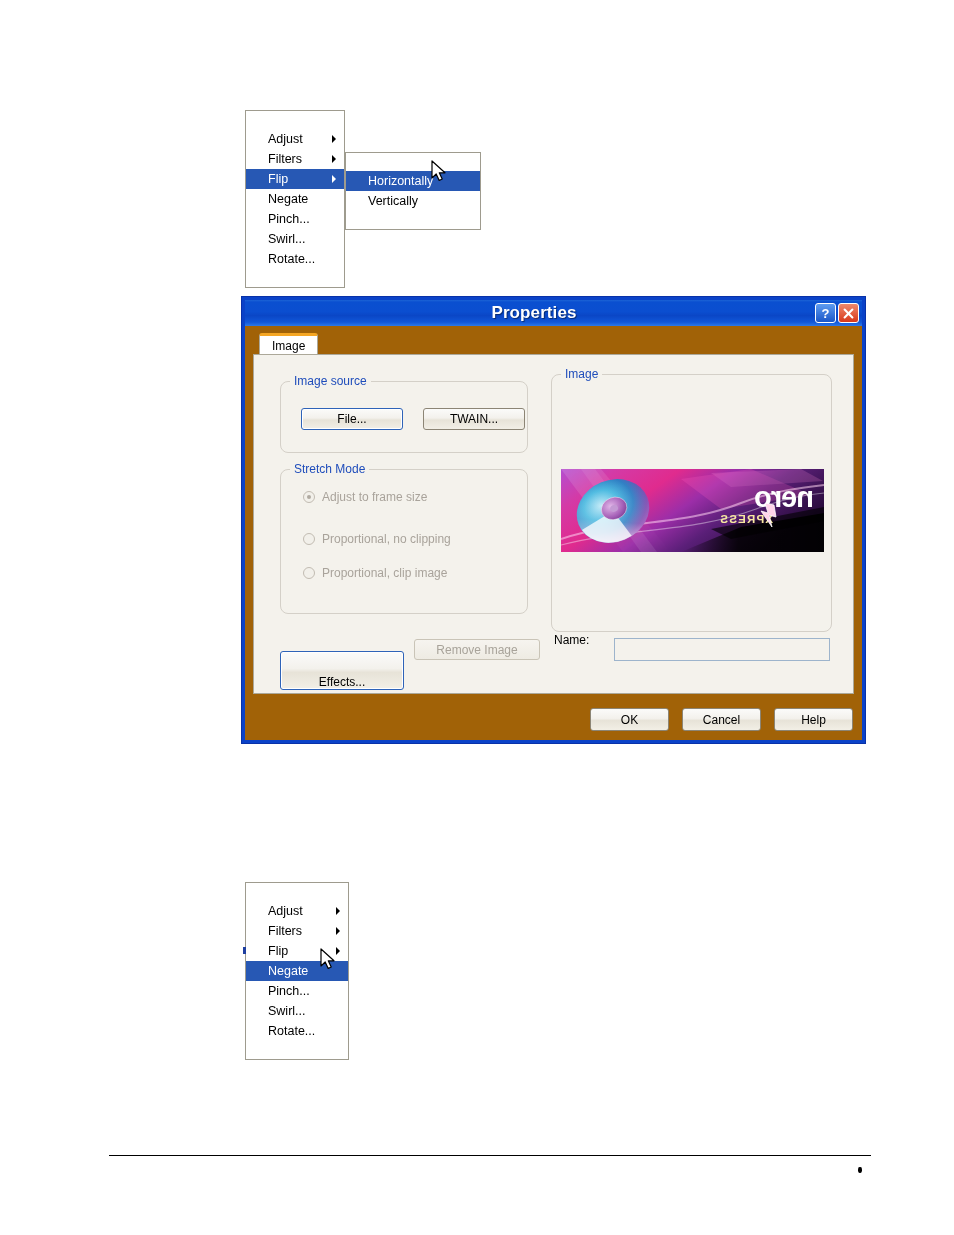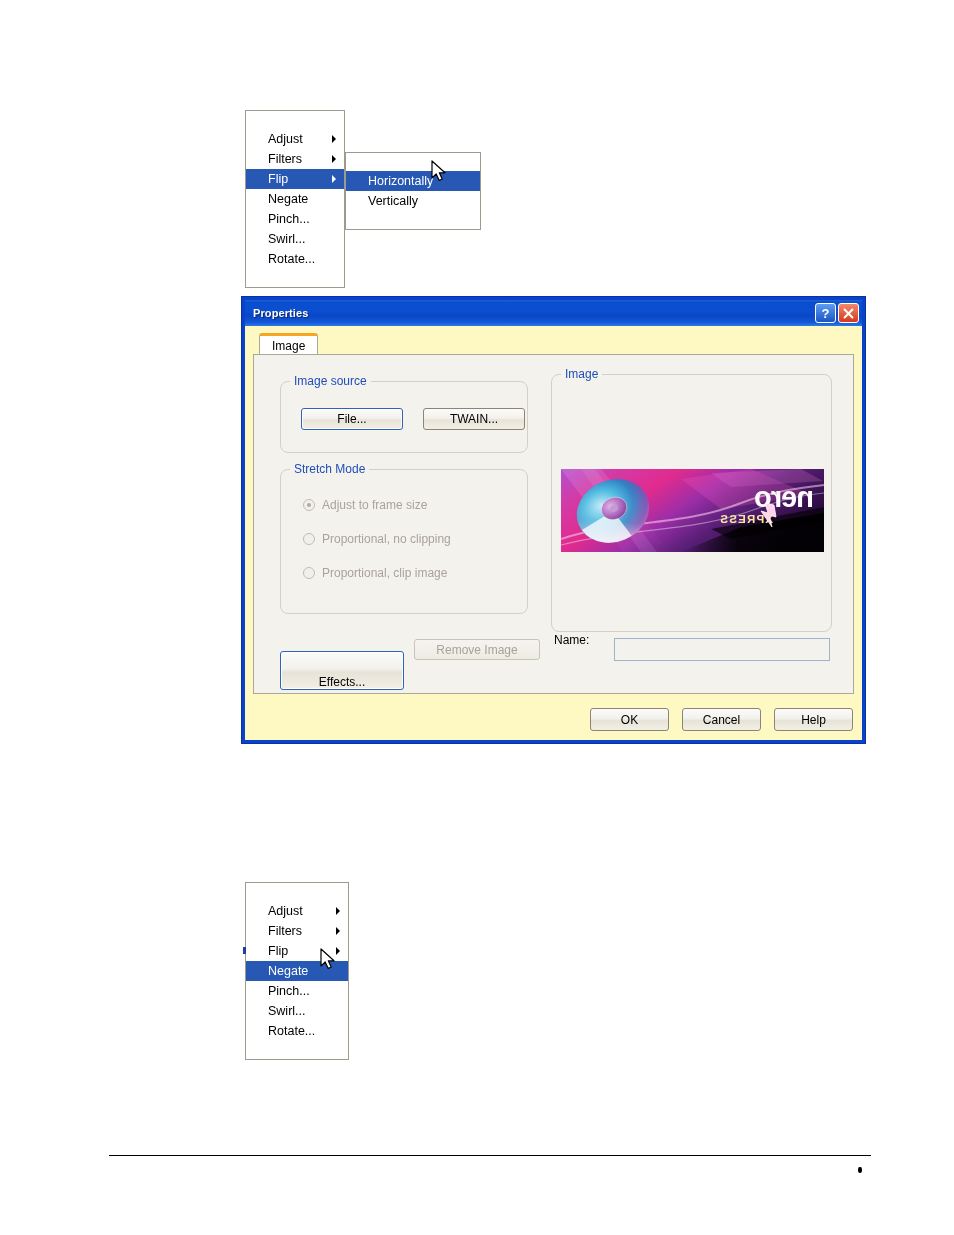--- a/index.html
+++ b/index.html
@@ -90,44 +90,45 @@
     background: linear-gradient(to bottom,
         #1c63d6 0%, #0a4fd0 8%, #0b4ed0 45%, #0a46c6 60%, #1157d8 85%, #2d79e8 100%);
     display: flex;
     align-items: center;
     padding: 0 3px 0 8px;
     position: relative;
   }
   .dlg-title {
     color: #ffffff;
     font-weight: bold;
-    font-size: 11px;
+    font-size: 17px;
     flex: 1;
     text-shadow: 1px 1px 1px rgba(0,0,0,0.45);
     letter-spacing: 0.1px;
+    text-align: center;
   }
   .titlebar-buttons { display: flex; gap: 2px; align-items: center; }
   .tb-btn {
     width: 21px; height: 20px;
     border: 1px solid #ffffff;
     border-radius: 3px;
     display: flex; align-items: center; justify-content: center;
     color: #ffffff; font-weight: bold; font-size: 13px;
     box-sizing: border-box;
   }
   .tb-help {
     background: linear-gradient(to bottom, #5e9cf0, #1a56c8);
   }
   .tb-close {
     background: linear-gradient(to bottom, #f08a6c, #d8381a);
   }
   .tb-close svg { display:block; }
 
   .dlg-body {
-    background: #fef9c3;
+    background: #a16207;
     height: calc(100% - 26px);
     padding: 7px 13px 8px 8px;
     box-sizing: border-box;
     position: relative;
   }
 
   
   .tabstrip {
     height: 21px;
     position: relative;
@@ -365,21 +366,21 @@
         <div class="btn focus" id="btn-file">
           <span>File...</span>
         </div>
         <div class="btn" id="btn-twain">
           <span>TWAIN...</span>
         </div>
       </div>
 
       <div class="groupbox" id="gb-stretch-mode">
         <div class="gb-title">Stretch Mode</div>
-        <div class="radio-row" style="left:22px; top:28px;">
+        <div class="radio-row" style="left:22px; top:20px;">
           <span class="radio checked"></span>
           <span>Adjust to frame size</span>
         </div>
         <div class="radio-row" style="left:22px; top:62px;">
           <span class="radio"></span>
           <span>Proportional, no clipping</span>
         </div>
         <div class="radio-row" style="left:22px; top:96px;">
           <span class="radio"></span>
           <span>Proportional, clip image</span>

